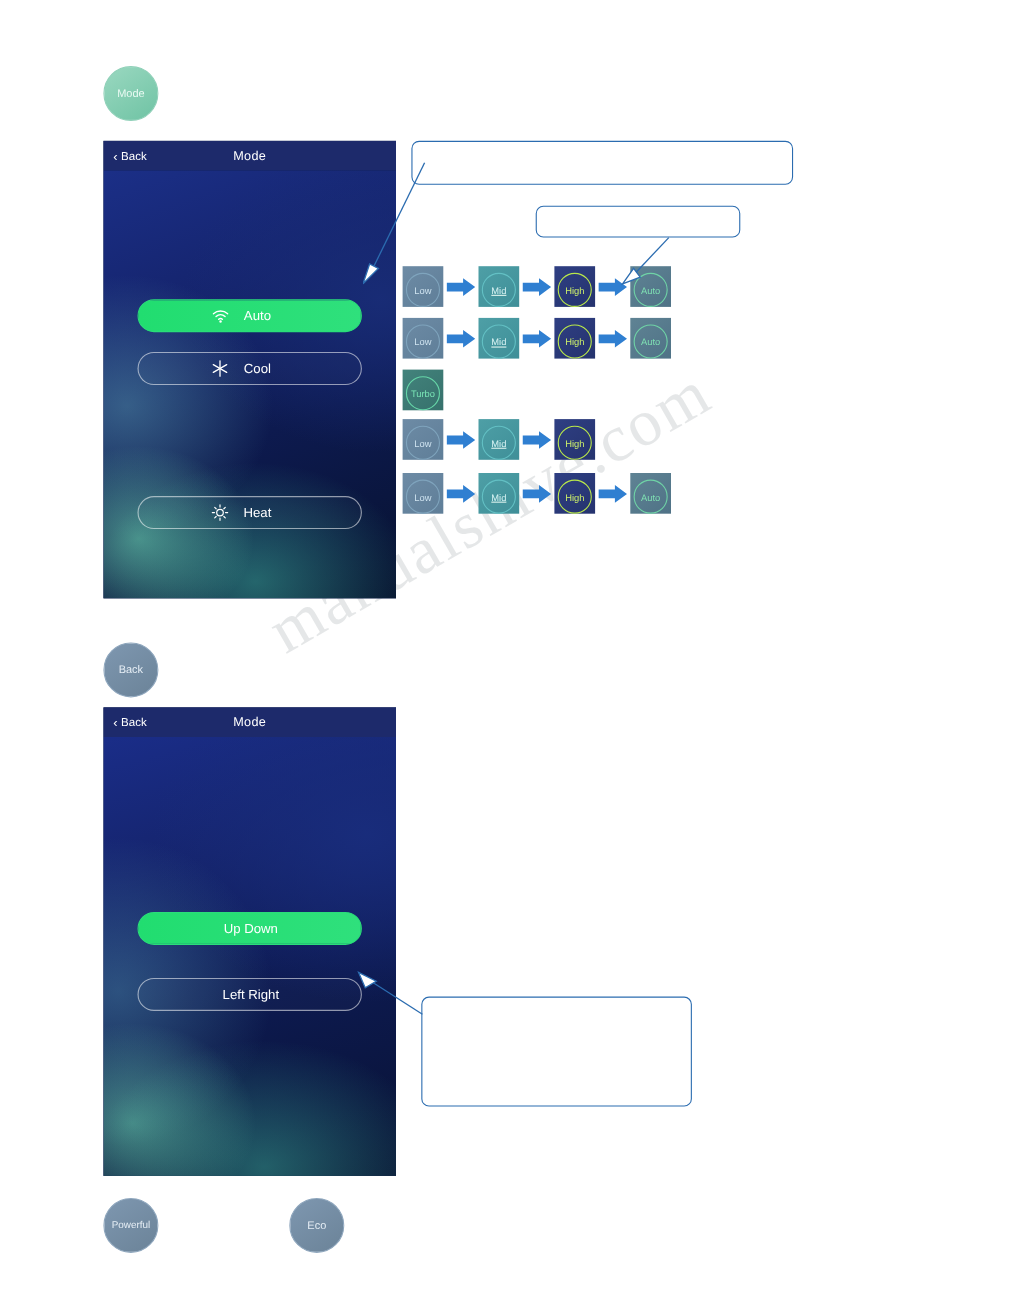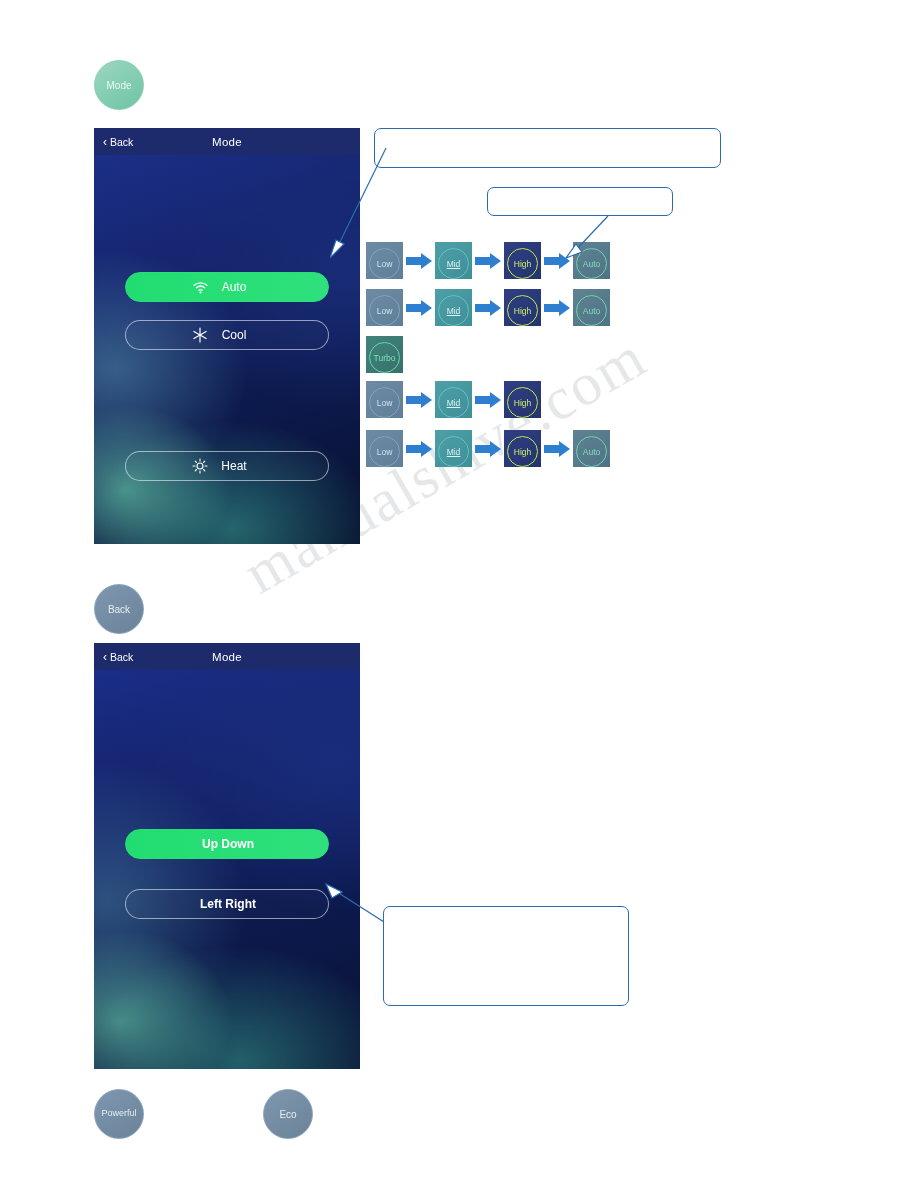--- a/index.html
+++ b/index.html
@@ -133,21 +133,21 @@
   .opt .ico {
     position: absolute;
     left: 66px;
     width: 16px;
     height: 16px;
     display: flex;
     align-items: center;
     justify-content: center;
   }
   .opt .lbl { margin-left: 14px; }
-  .opt.nofig .lbl { margin-left: 2px; font-weight: bold; }
+  .opt.nofig .lbl { margin-left: 2px; }
 
   
   .flowrow {
     position: absolute;
     display: flex;
     align-items: center;
   }
   .sq {
     width: 37px;
     height: 37px;

